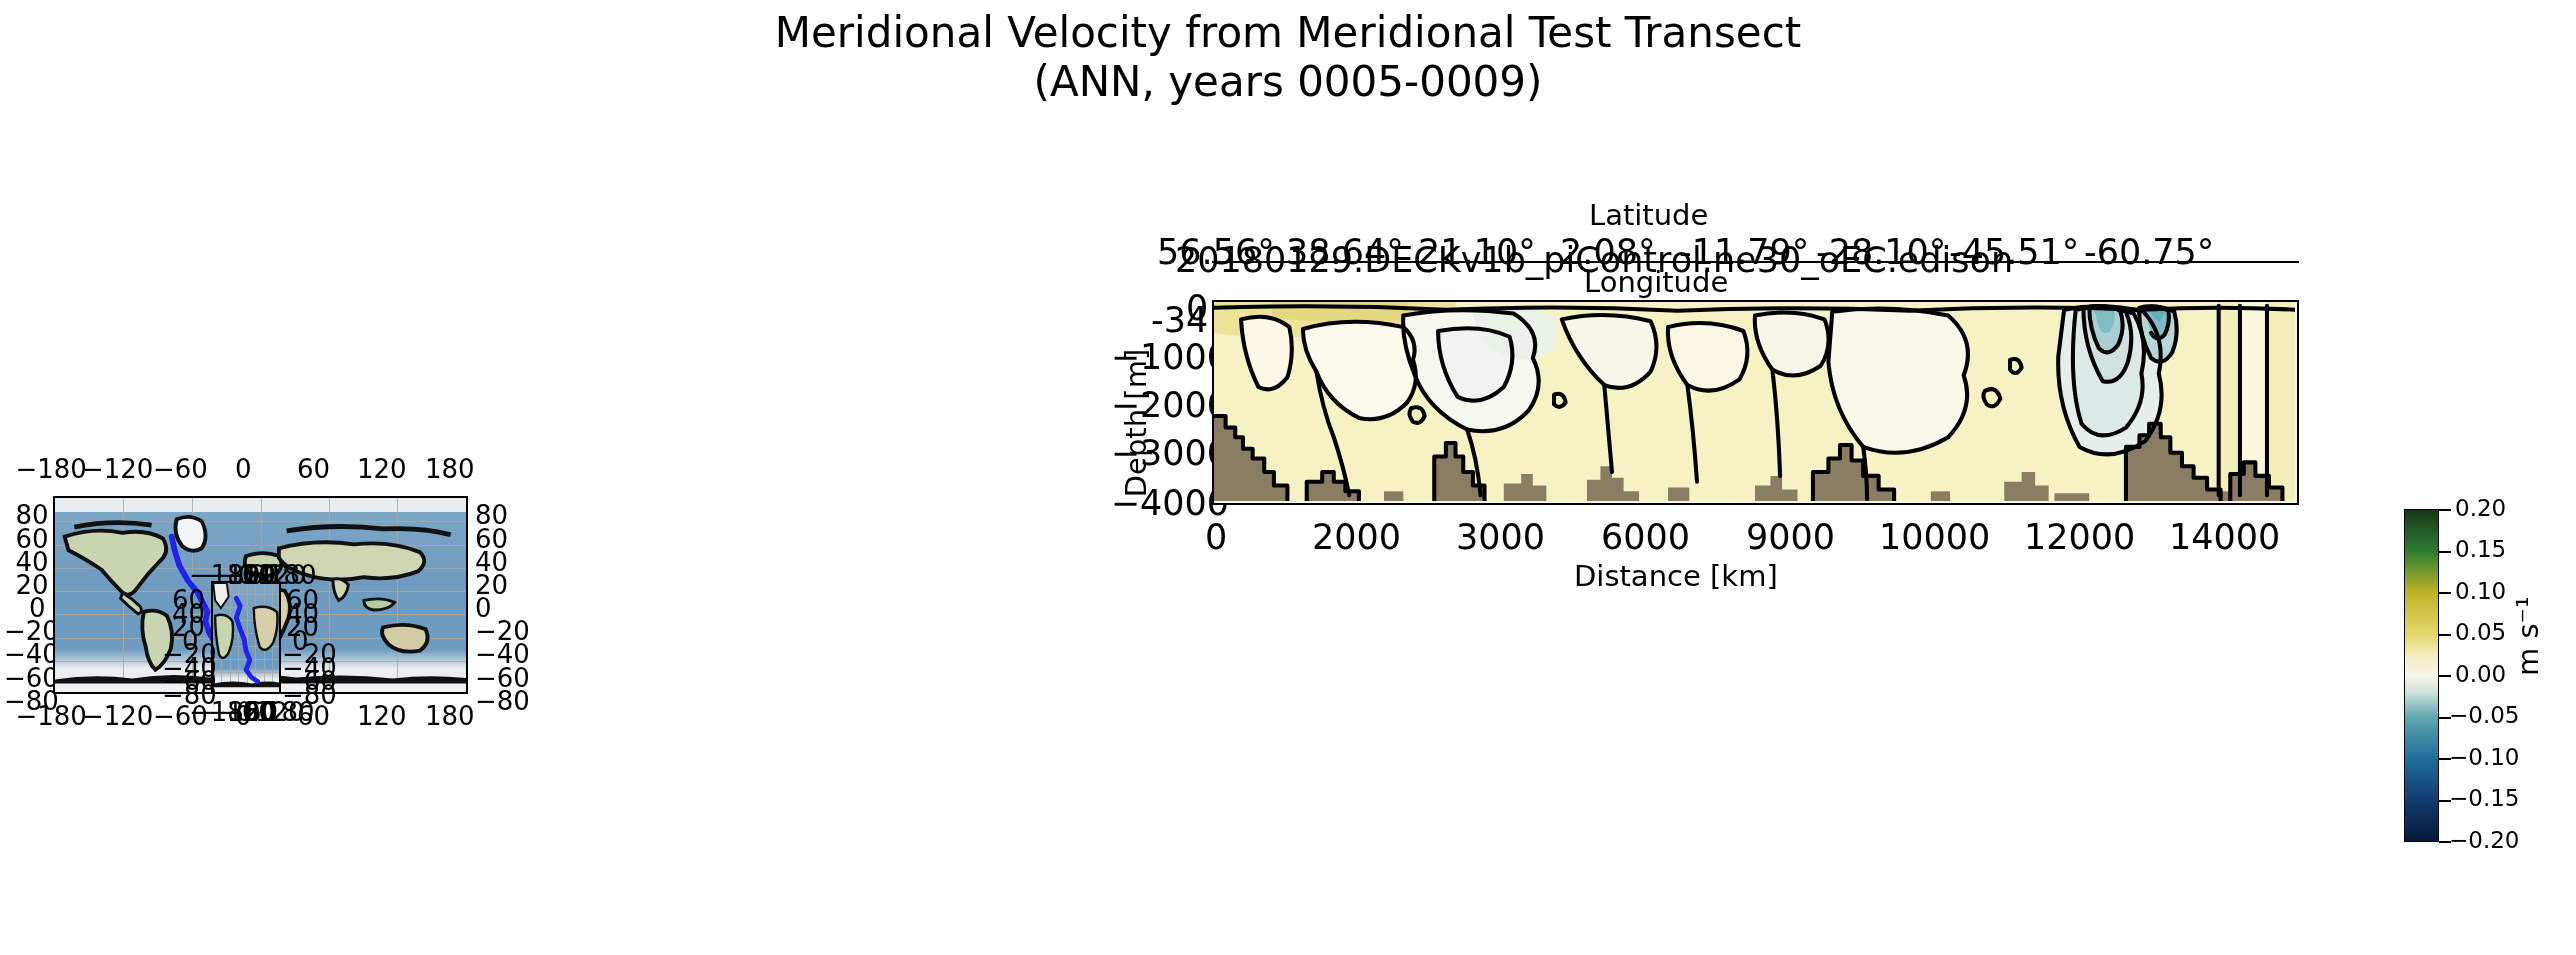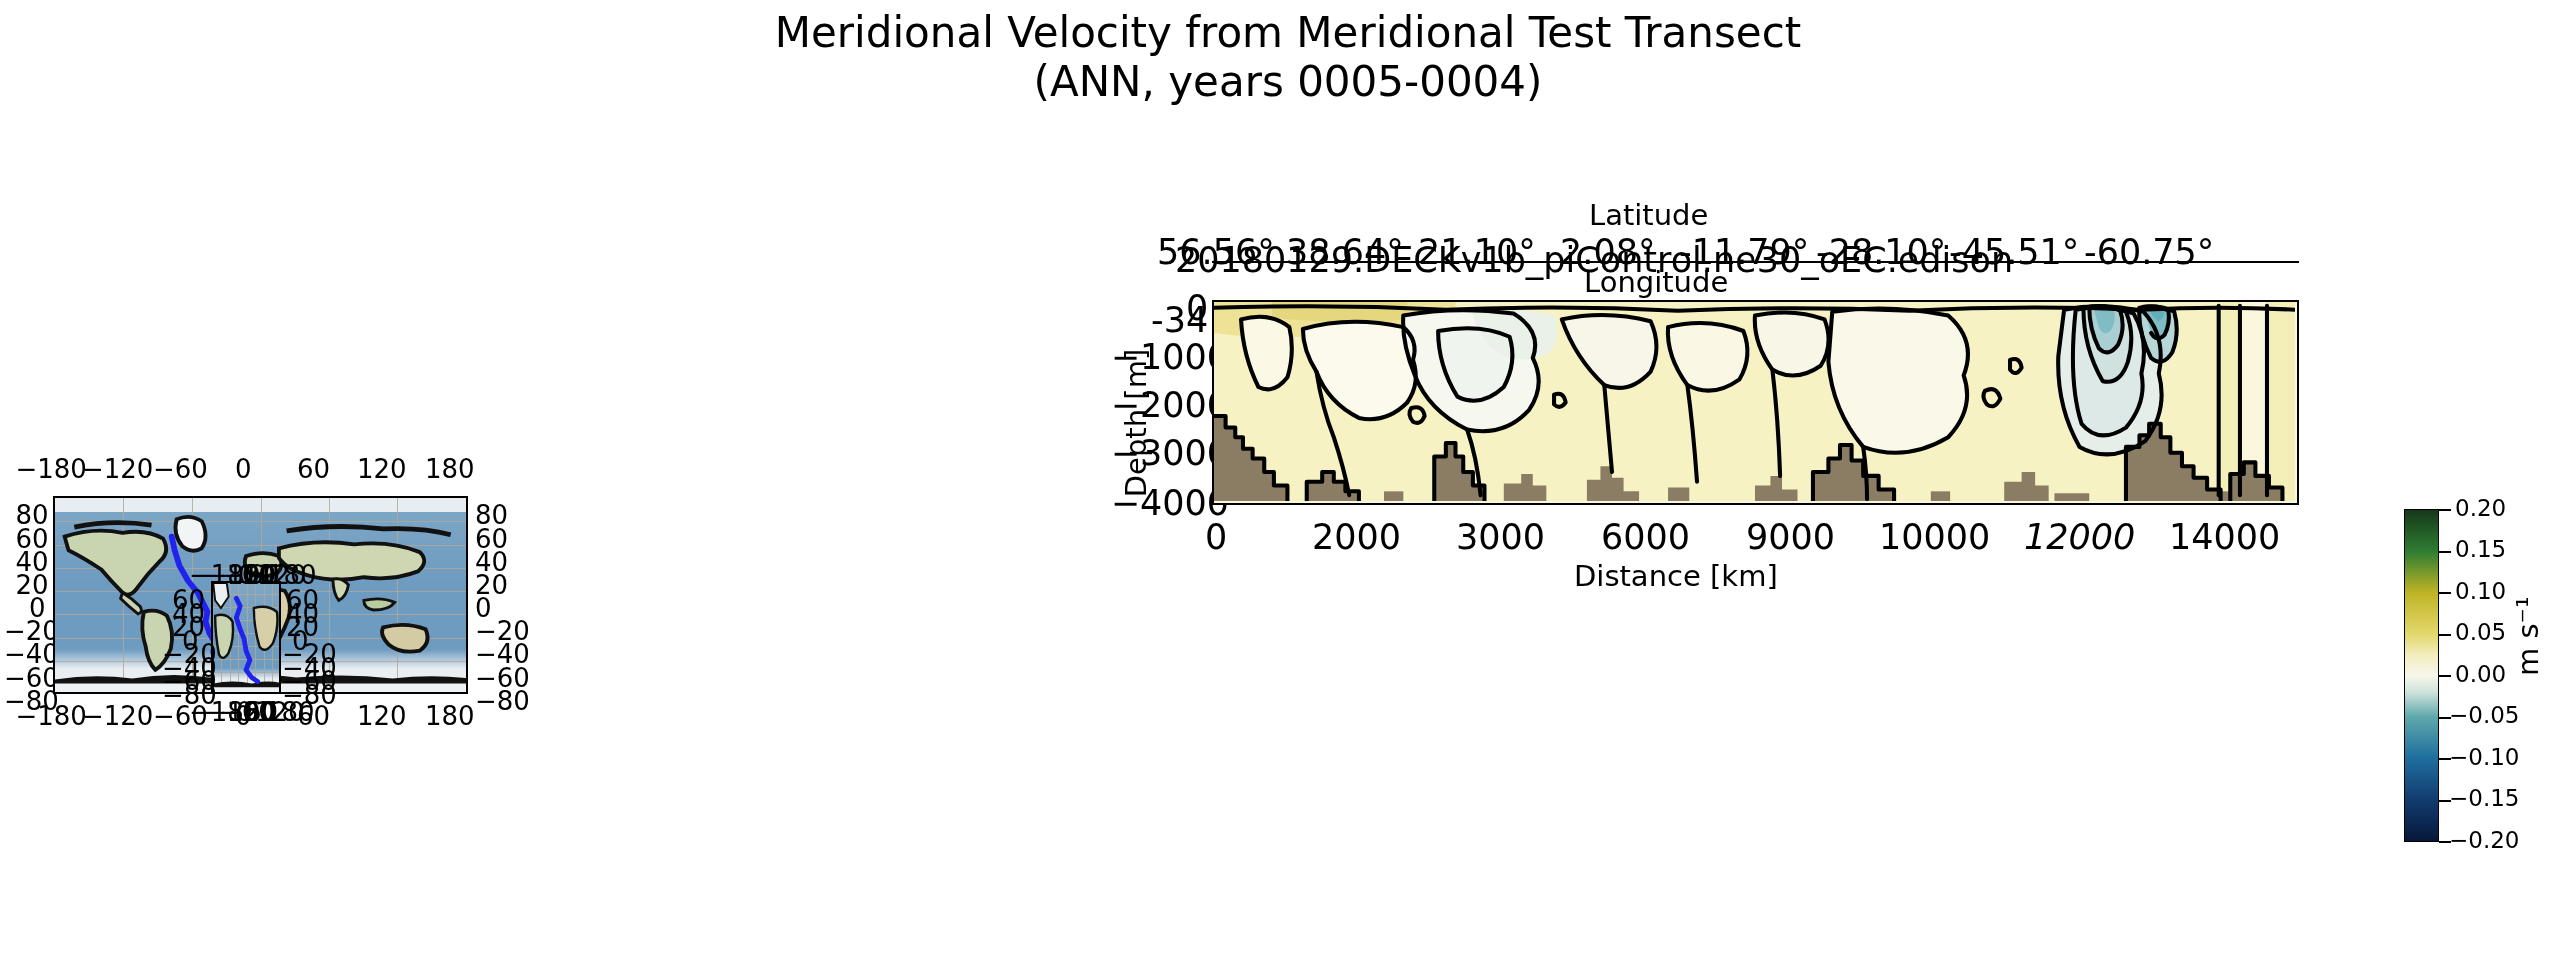--- a/index.html
+++ b/index.html
@@ -55,21 +55,21 @@
           #BFB425 75%, #2E7D32 87.5%, #16381A 100%);}
   #cbar-label{position:absolute;left:2511px;top:676px;font-size:29px;
               transform:rotate(-90deg);transform-origin:left top;white-space:nowrap;}
   .cb-tick{position:absolute;font-size:23px;white-space:nowrap;}
   .cb-mark{position:absolute;left:2439px;width:11.6px;height:1.9px;background:#000;}
 </style>
 </head>
 <body>
 
 <div id="main-title">Meridional Velocity from Meridional Test Transect
-(ANN, years 0005-0004)</div>
+(ANN, years 0005-0009)</div>
 <div id="sub-title">20180129.DECKv1b_piControl.ne30_oEC.edison</div>
 
 <div id="map-panel">
 
   <div class="map-tick" style="left:15.5px;top:0px;">−180</div>
   <div class="map-tick" style="left:82px;top:0px;">−120</div>
   <div class="map-tick" style="left:153px;top:0px;">−60</div>
   <div class="map-tick" style="left:235px;top:0px;">0</div>
   <div class="map-tick" style="left:297px;top:0px;">60</div>
   <div class="map-tick" style="left:357px;top:0px;">120</div>
@@ -366,21 +366,21 @@
       </g>
     </svg>
   </div>
 
   <div class="tick" style="left:104px;top:333px;">0</div>
   <div class="tick" style="left:211px;top:333px;">2000</div>
   <div class="tick" style="left:355px;top:333px;">3000</div>
   <div class="tick" style="left:500px;top:333px;text-align:right;">6000</div>
   <div class="tick" style="left:645px;top:333px;">9000</div>
   <div class="tick" style="left:778px;top:333px;">10000</div>
-  <div class="tick" style="left:923px;top:333px;font-style:italic;">12000</div>
+  <div class="tick" style="left:923px;top:333px;">12000</div>
   <div class="tick" style="left:1068px;top:333px;">14000</div>
 
   <div class="axlabel" style="left:473px;top:375px;">Distance [km]</div>
 </div>
 
 <div id="cbar"></div>
 <div class="cb-tick" style="left:2455px;top:495px;">0.20</div>
 <div class="cb-tick" style="left:2455px;top:536px;">0.15</div>
 <div class="cb-tick" style="left:2455px;top:578px;">0.10</div>
 <div class="cb-tick" style="left:2455px;top:619px;text-align:center;">0.05</div>

